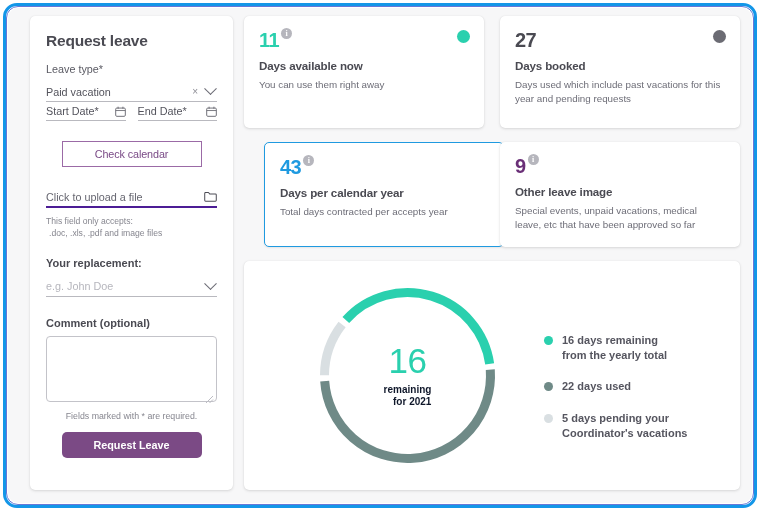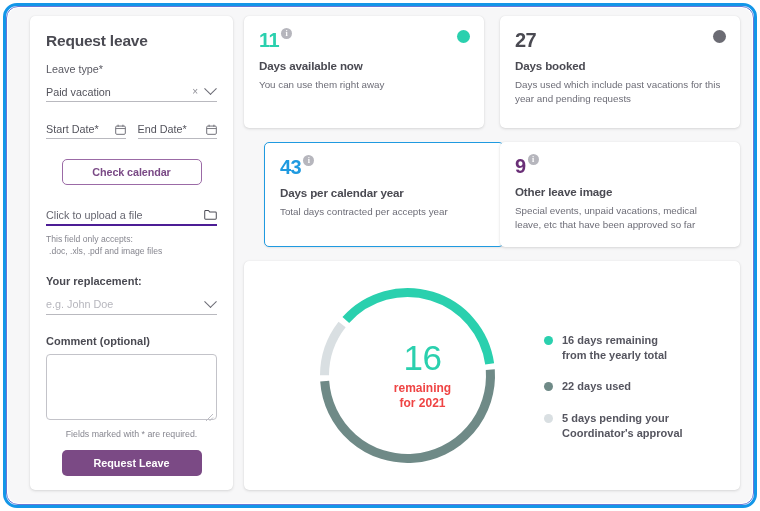--- a/index.html
+++ b/index.html
@@ -86,21 +86,20 @@
   .chev {
     width: 9px; height: 9px;
     border-right: 1.6px solid #6c6c75;
     border-bottom: 1.6px solid #6c6c75;
     transform: rotate(45deg) translate(-2px,-2px);
     margin-right: 2px;
   }
   .dates-row {
     display: flex;
     gap: 12px;
-    margin-top: 18px;
   }
   .date-field {
     flex: 1;
     border-bottom: 1px solid #b9b9bf;
     height: 19px;
     display: flex;
     align-items: center;
     justify-content: space-between;
   }
   .date-field span.t { font-size: 10.8px; color: #53535c; }
@@ -108,25 +107,25 @@
   .cal-icon svg { display:block; }
 
   .check-cal-btn {
     display: block;
     margin: 20px auto 0 auto;
     width: 140px;
     height: 26px;
     line-height: 24px;
     text-align: center;
     font-size: 10.8px;
-    font-weight: bold;
+    font-weight: normal;
     color: #7a4a86;
     background: #ffffff;
     border: 1.3px solid #9b6aa6;
-    border-radius: 5px;
+    border-radius: 0;
     cursor: pointer;
     letter-spacing: -.1px;
   }
 
   .upload-field {
     margin-top: 21px;
     border-bottom: 2px solid #4c1d95;
     height: 20px;
     display: flex;
     align-items: center;
@@ -247,38 +246,38 @@
     border-radius: 5px;
     box-shadow: 0 1px 3px rgba(0,0,0,.13), 0 0 1px rgba(0,0,0,.10);
   }
   .donut-wrap {
     position: absolute;
     left: 66px; top: 17px;
     width: 195px; height: 195px;
   }
   .donut-center {
     position: absolute;
-    left: 15px; top: 0; width: 195px; height: 195px;
+    left: 0; top: 0; width: 195px; height: 195px;
     display: flex; flex-direction: column;
     align-items: center; justify-content: center;
     pointer-events: none;
   }
   .donut-num {
     font-size: 35px;
     font-weight: normal;
     color: #2ad0ae;
     line-height: 1;
     letter-spacing: -.5px;
   }
   .donut-sub {
     margin-top: 6px;
-    font-size: 12px;
-    font-weight: bold;
-    color: #ef4444;
-    text-align: center;
+    font-size: 10px;
+    font-weight: bold;
+    color: #0f172a;
+    text-align: right;
     line-height: 1.22;
   }
   .legend {
     position: absolute;
     left: 300px; top: 72px;
     width: 190px;
   }
   .legend-item {
     display: flex;
     align-items: flex-start;
@@ -439,21 +438,21 @@
         <div class="legend-item">
           <span class="legend-dot" style="background:#6f8a87"></span>
           <span class="legend-text">
             <span>22 days used</span>
           </span>
         </div>
         <div class="legend-item">
           <span class="legend-dot" style="background:#d9dfe2"></span>
           <span class="legend-text">
             <span>5 days pending your</span><br>
-            <span>Coordinator's approval</span>
+            <span>Coordinator's vacations</span>
           </span>
         </div>
       </div>
     </div>
 
   </div>
 
   <div class="frame-border-violet"></div>
   <div class="frame-border-blue"></div>
 </div>

